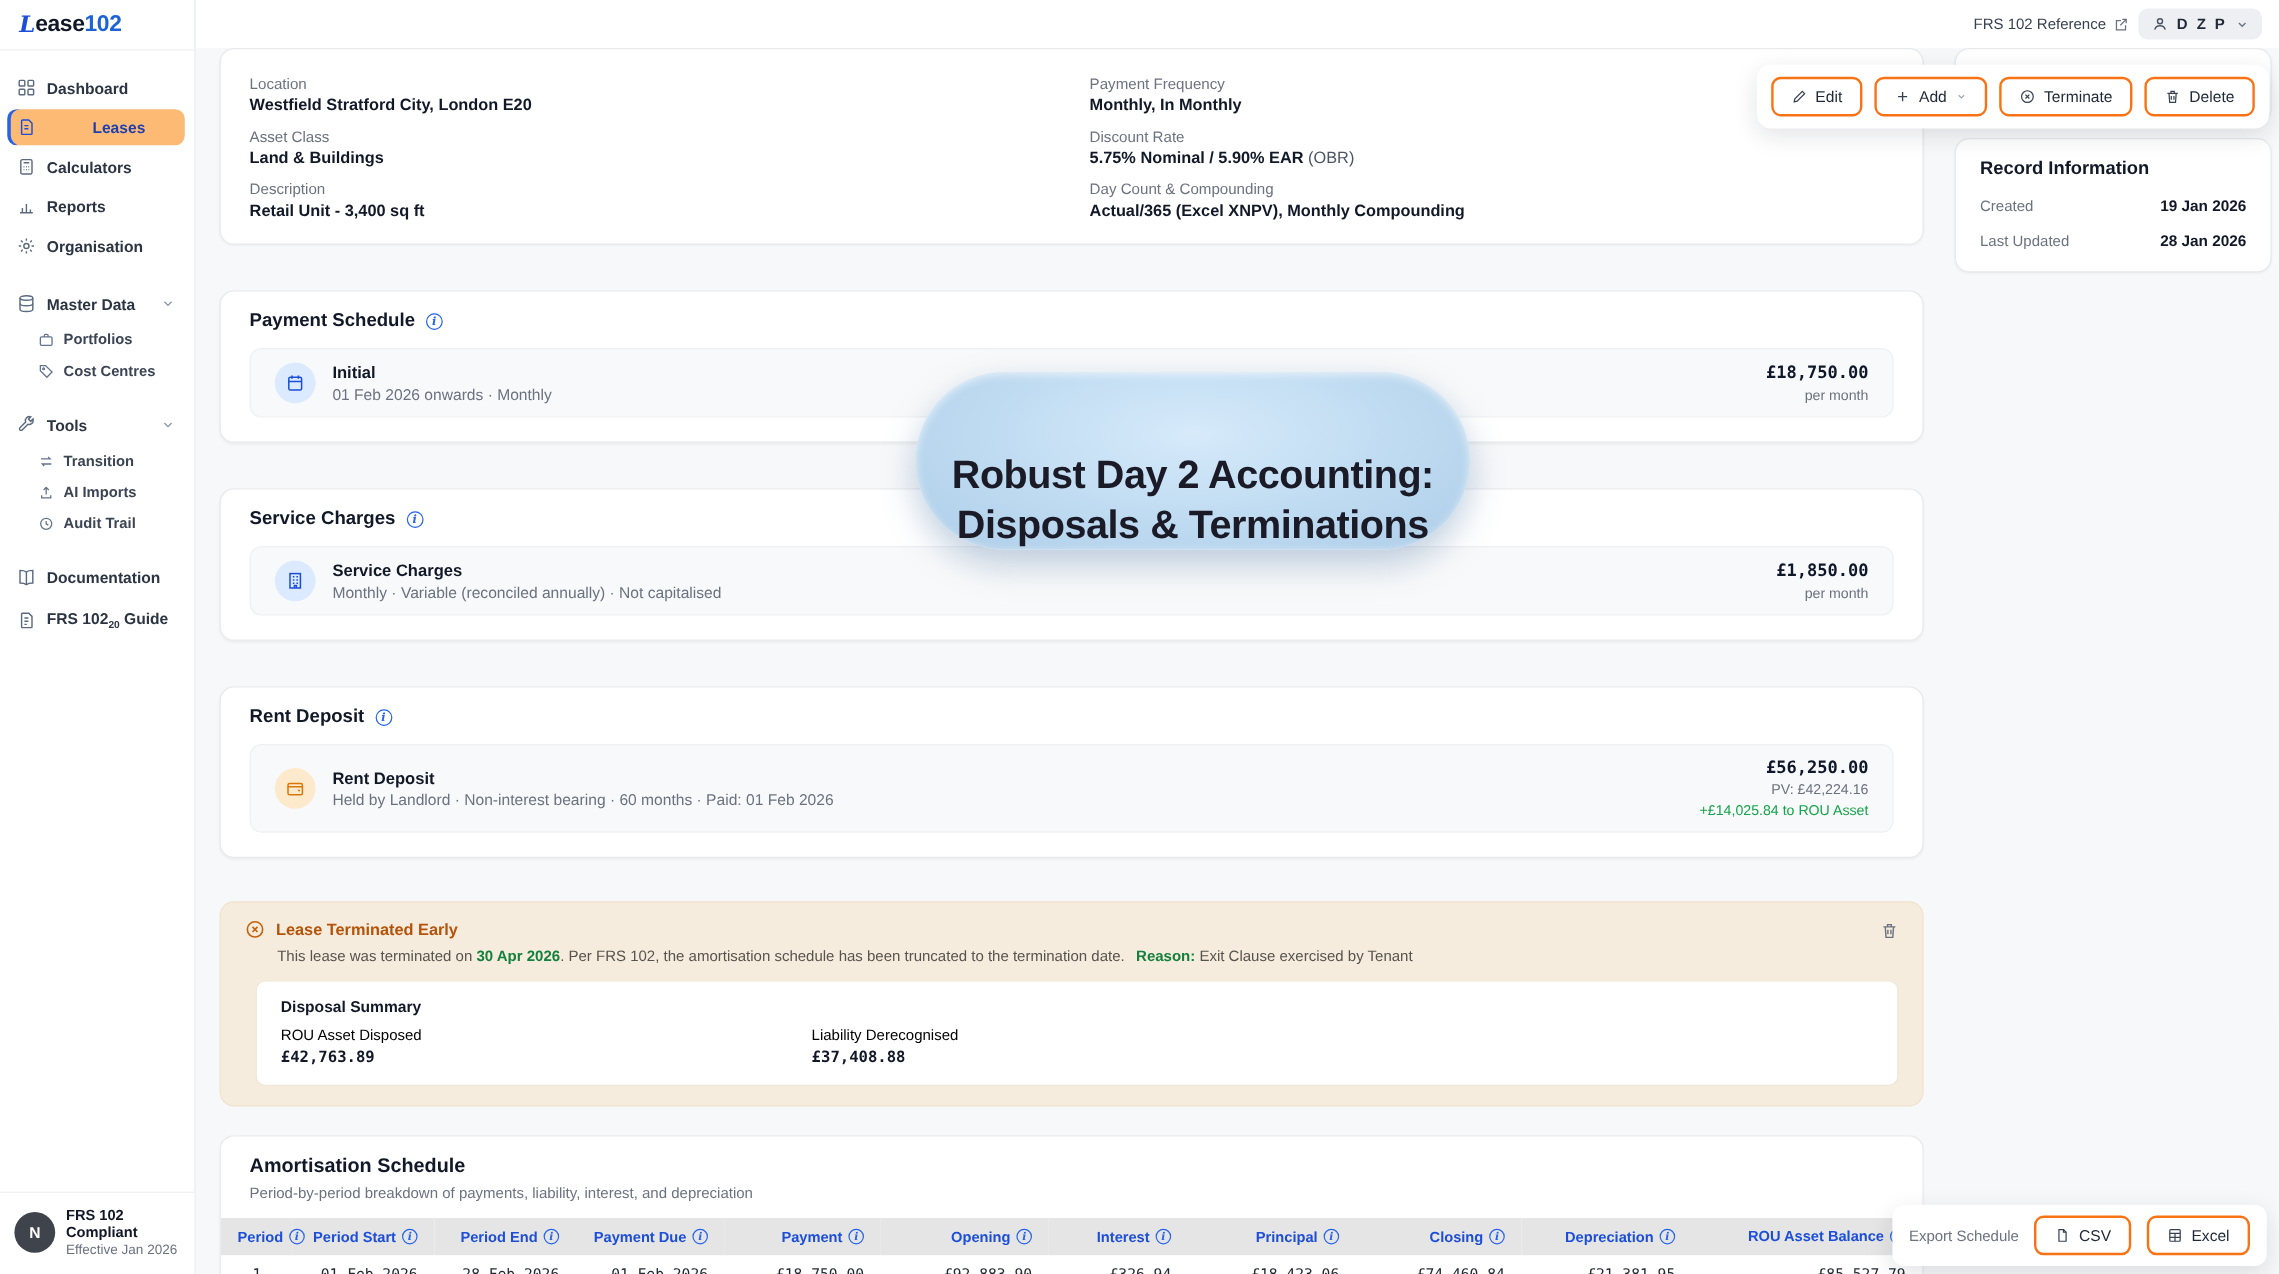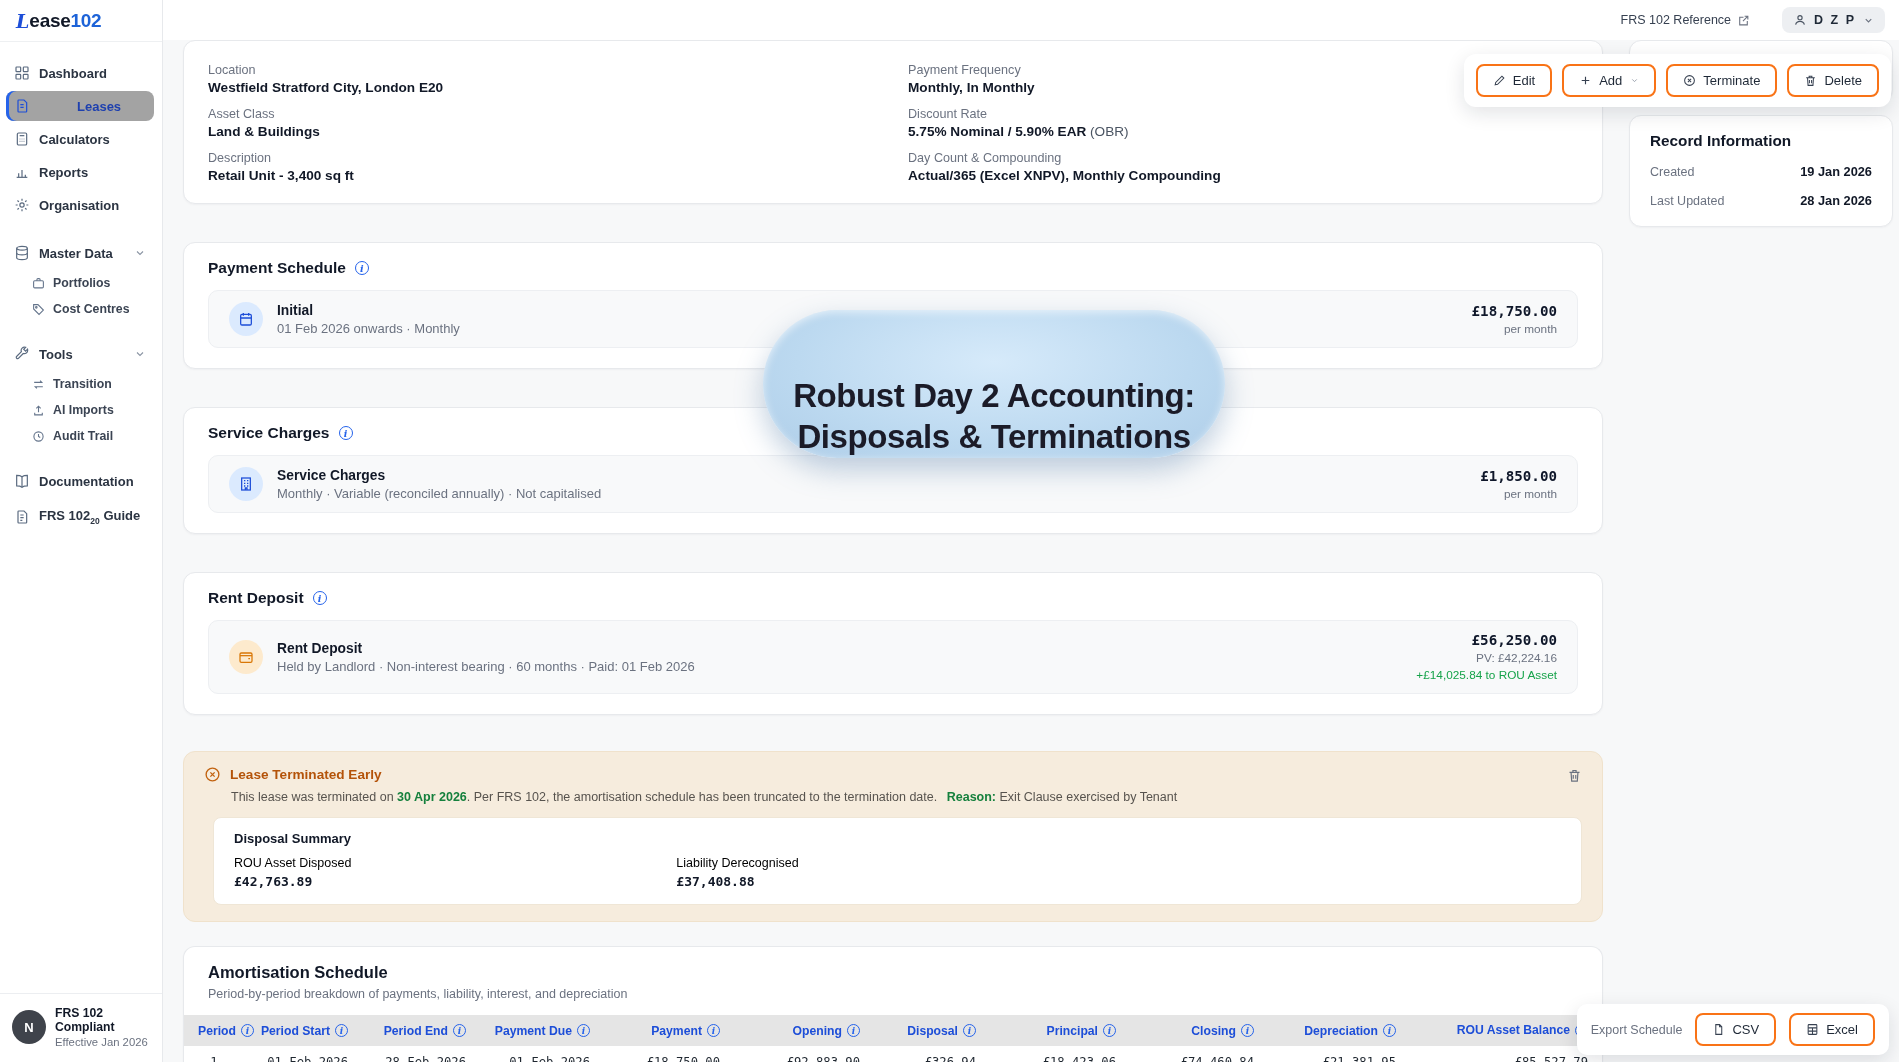--- a/index.html
+++ b/index.html
@@ -11,37 +11,37 @@
   
   .sidebar { width:163px; flex:none; background:#fff; border-right:1px solid #e7e9ec; position:relative; z-index:6; }
   .logo { height:42px; display:flex; align-items:center; padding-left:16px; border-bottom:1px solid #eef0f2; font-size:19px; }
   .logo-l { font-family:"DejaVu Serif","Liberation Serif",serif; font-style:italic; font-weight:700; color:#1d4ed8; }
   .logo-ease { font-weight:700; color:#111827; letter-spacing:-0.3px; }
   .logo-102 { font-weight:700; color:#1d63d8; letter-spacing:-0.3px; }
   nav { padding:16px 8px 0 6px; }
   .nav-item { display:flex; align-items:center; gap:9px; height:30px; padding:0 8px; margin-bottom:3px;
               border-radius:8px; font-size:13px; font-weight:600; color:#2b3442; cursor:pointer; }
   .nav-item .ic { color:#5b6b80; flex:none; display:inline-flex; }
-  .nav-item.active { background:#a3a3a3; box-shadow:inset 3px 0 0 #2563eb; color:#1e40af;gap:47px; }
+  .nav-item.active { background:#fdba74; box-shadow:inset 3px 0 0 #2563eb; color:#1e40af;gap:47px; }
   .nav-item.active .ic { color:#1d4ed8; }
   .nav-sect { margin-top:18px; }
   .chev-r { margin-left:auto; color:#8a94a3; display:inline-flex; }
   .sub-item { display:flex; align-items:center; gap:8px; height:24px; padding:0 8px 0 26px; margin-bottom:2px;
               font-size:12.3px; font-weight:600; color:#3b4453; cursor:pointer; border-radius:6px; }
   .sub-item .ic { color:#64748b; display:inline-flex; }
   .side-footer { position:absolute; left:0; right:0; bottom:0; border-top:1px solid #eceef1; padding:12px 12px 14px 12px;
                  display:flex; align-items:center; gap:9px; background:#fff; }
   .avatar { width:34px; height:34px; border-radius:50%; background:#3f434b; color:#fff; display:flex; align-items:center;
             justify-content:center; font-size:13px; font-weight:700; flex:none; }
   .sf-title { font-size:12.2px; font-weight:700; color:#111827; }
   .sf-sub { font-size:11.3px; color:#6b7280; margin-top:2px; }
 
   
   .main { flex:1; display:flex; flex-direction:column; min-width:0; }
-  .topbar { height:40px; background:#fff; display:flex; align-items:center; justify-content:flex-end; gap:32px; padding-right:14px; flex:none; }
+  .topbar { height:40px; background:#fff; display:flex; align-items:center; justify-content:flex-end; gap:8px; padding-right:14px; flex:none; }
   .ref-link { display:flex; align-items:center; gap:6px; font-size:12.5px; color:#374151; cursor:pointer; }
   .ref-link .ic { color:#6b7280; display:inline-flex; }
   .user-pill { display:flex; align-items:center; gap:7px; background:#edeff2; border-radius:8px; padding:6px 11px;
                font-size:12.5px; font-weight:700; letter-spacing:2px; color:#1f2937; cursor:pointer; }
   .user-pill .ic { color:#4b5563; display:inline-flex; }
   .content { flex:1; display:flex; gap:26px; padding:0 6px 0 20px; align-items:flex-start; }
   .main-col { width:1420px; flex:none; }
   .side-col { flex:1; min-width:0; }
 
   .card { background:#fff; border:1px solid #e7e9ec; border-radius:12px; box-shadow:0 1px 2px rgba(16,24,40,0.04); }
@@ -507,21 +507,21 @@
                     </span></th>
                   <th><span class="hdr">
                       <span>Payment</span>
                       <span class="info">i</span>
                     </span></th>
                   <th><span class="hdr">
                       <span>Opening</span>
                       <span class="info">i</span>
                     </span></th>
                   <th><span class="hdr">
-                      <span>Disposal</span>
+                      <span>Interest</span>
                       <span class="info">i</span>
                     </span></th>
                   <th><span class="hdr">
                       <span>Principal</span>
                       <span class="info">i</span>
                     </span></th>
                   <th><span class="hdr">
                       <span>Closing</span>
                       <span class="info">i</span>
                     </span></th>

